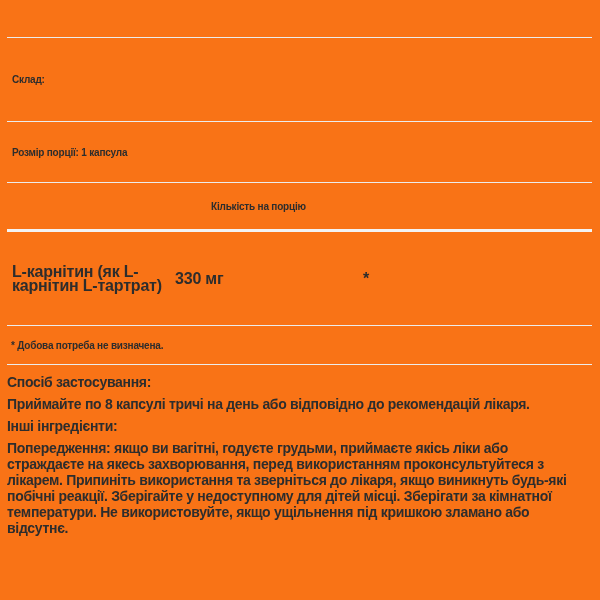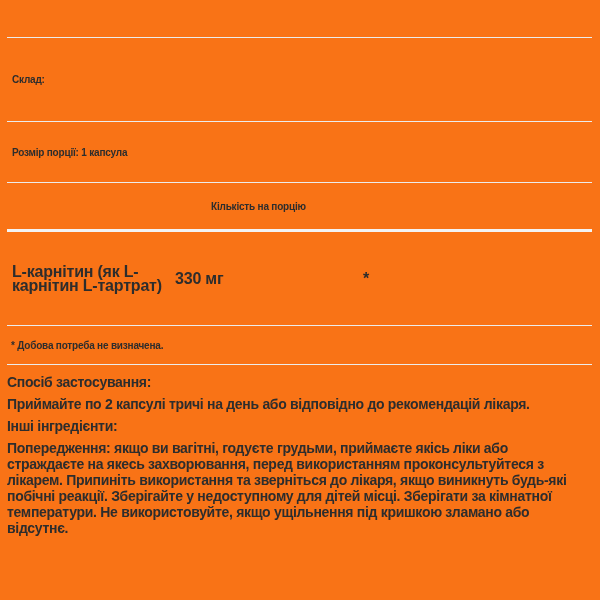--- a/index.html
+++ b/index.html
@@ -79,18 +79,18 @@
     </div>
 
     <div class="trow row-footnote">
       <div class="c1 span-all">* Добова потреба не визначена.</div>
     </div>
 
   </div>
 
   <div class="bottom-text">
     <p>Спосіб застосування:</p>
-    <p>Приймайте по 2 капсулі тричі на день або відповідно до рекомендацій лікаря.</p>
+    <p>Приймайте по 8 капсулі тричі на день або відповідно до рекомендацій лікаря.</p>
     <p>Інші інгредієнти:</p>
     <p>Попередження: якщо ви вагітні, годуєте грудьми, приймаєте якісь ліки або страждаєте на якесь захворювання, перед використанням проконсультуйтеся з лікарем. Припиніть використання та зверніться до лікаря, якщо виникнуть будь-які побічні реакції. Зберігайте у недоступному для дітей місці. Зберігати за кімнатної температури. Не використовуйте, якщо ущільнення під кришкою зламано або відсутнє.</p>
   </div>
 
 </div>
 
 </body></html>

